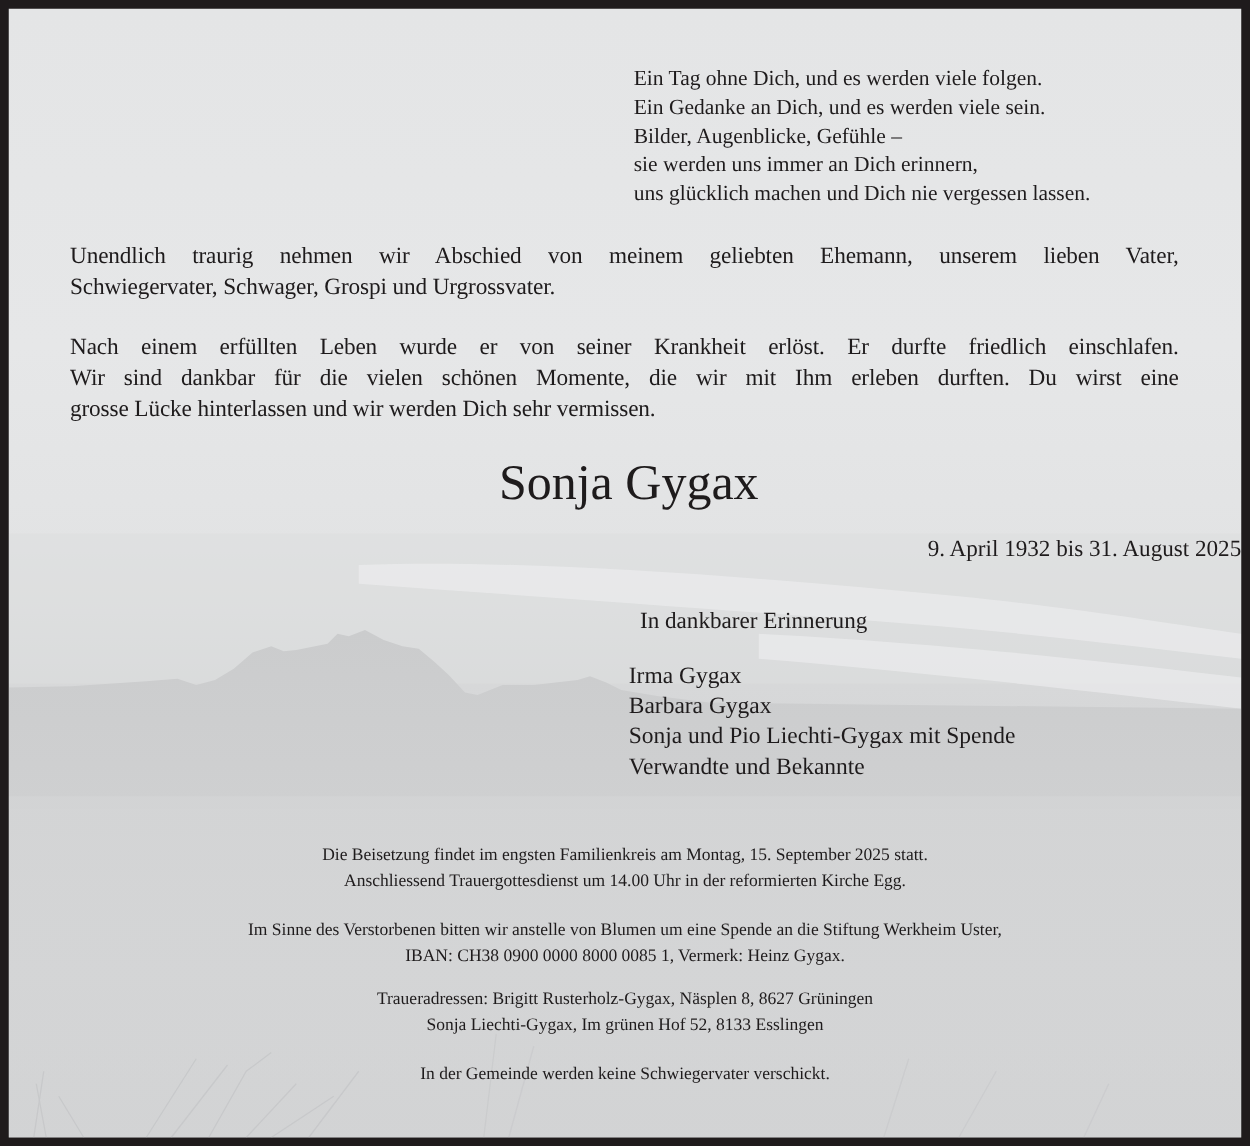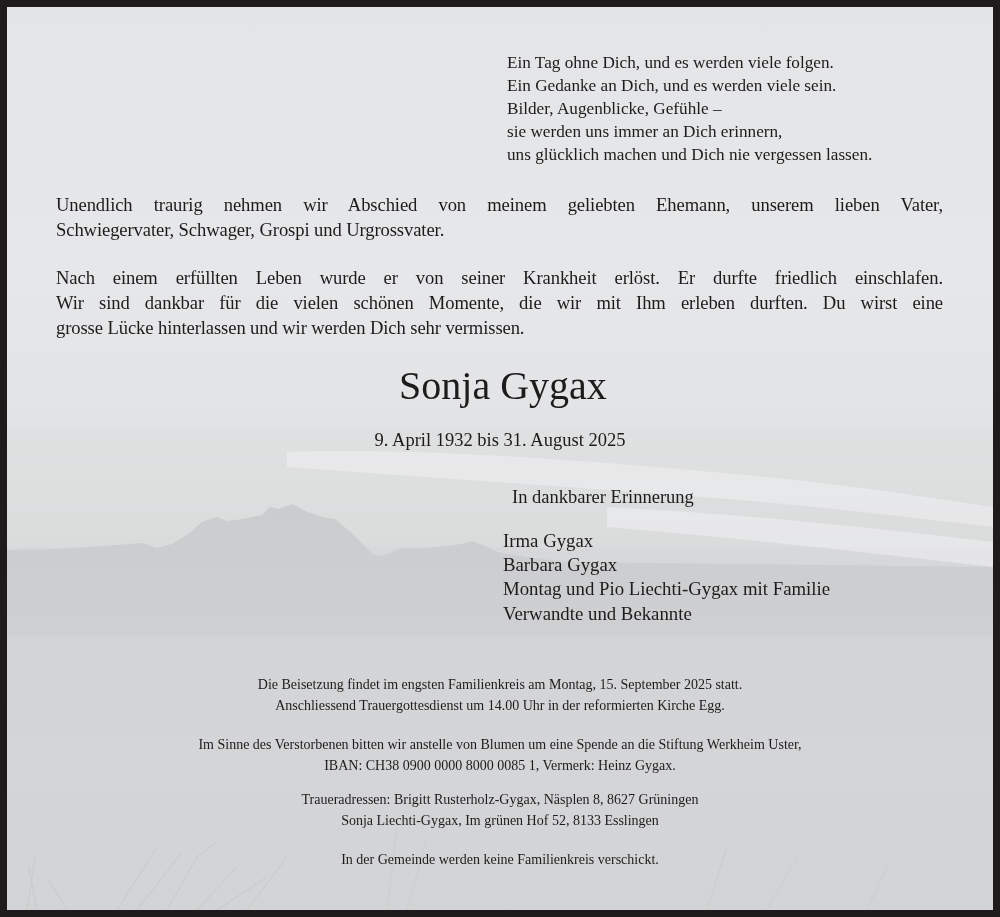--- a/index.html
+++ b/index.html
@@ -62,21 +62,21 @@
       text-align: center;
       top: 354px;
       font-size: 40px;
       line-height: 50px;
       padding-left: 6px;
       box-sizing: border-box;
     }
     .dates {
       left: 0;
       width: 986px;
-      text-align: center;
+      text-align: right;
       top: 421px;
       font-size: 18.5px;
       line-height: 24px;
     }
     .memory {
       left: 493px;
       top: 478px;
       font-size: 18.5px;
       line-height: 24px;
       margin-left: 12px;
@@ -169,36 +169,36 @@
   </div>
 
   <div class="text name">Sonja Gygax</div>
   <div class="text dates">9. April 1932 bis 31. August 2025</div>
 
   <div class="text memory">In dankbarer Erinnerung</div>
 
   <div class="text family">
     <div>Irma Gygax</div>
     <div>Barbara Gygax</div>
-    <div>Montag und Pio Liechti-Gygax mit Familie</div>
+    <div>Sonja und Pio Liechti-Gygax mit Spende</div>
     <div>Verwandte und Bekannte</div>
   </div>
 
   <div class="text center-block c1">
     <div>Die Beisetzung findet im engsten Familienkreis am Montag, 15. September 2025 statt.</div>
     <div>Anschliessend Trauergottesdienst um 14.00 Uhr in der reformierten Kirche Egg.</div>
   </div>
 
   <div class="text center-block c2">
     <div>Im Sinne des Verstorbenen bitten wir anstelle von Blumen um eine Spende an die Stiftung Werkheim Uster,</div>
     <div>IBAN: CH38 0900 0000 8000 0085 1, Vermerk: Heinz Gygax.</div>
   </div>
 
   <div class="text center-block c3">
     <div>Traueradressen: Brigitt Rusterholz-Gygax, Näsplen 8, 8627 Grüningen</div>
     <div>Sonja Liechti-Gygax, Im grünen Hof 52, 8133 Esslingen</div>
   </div>
 
   <div class="text center-block c4">
-    <div>In der Gemeinde werden keine Familienkreis verschickt.</div>
+    <div>In der Gemeinde werden keine Schwiegervater verschickt.</div>
   </div>
 
 </div>
 
 </body></html>

